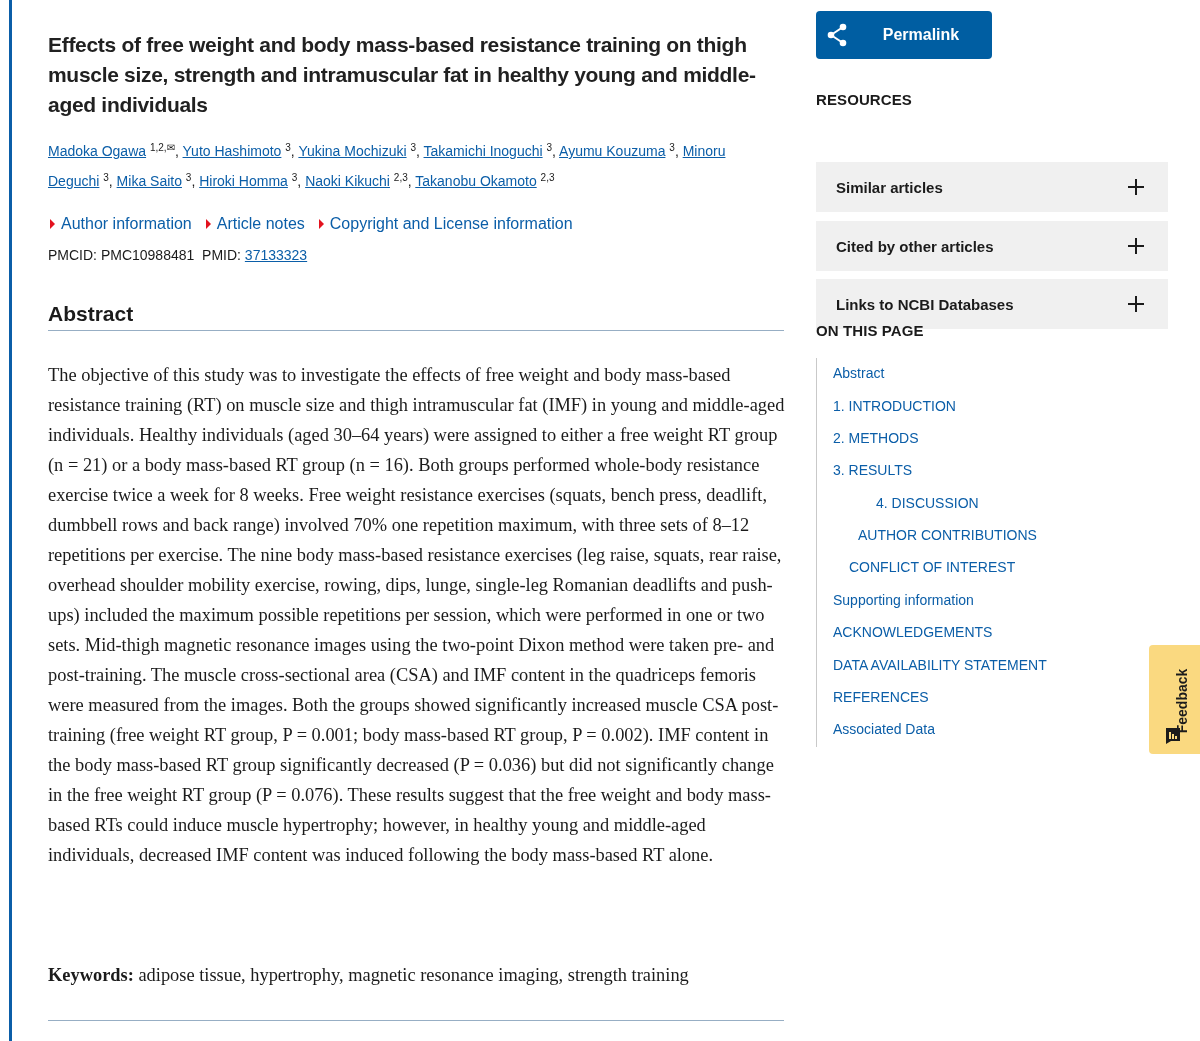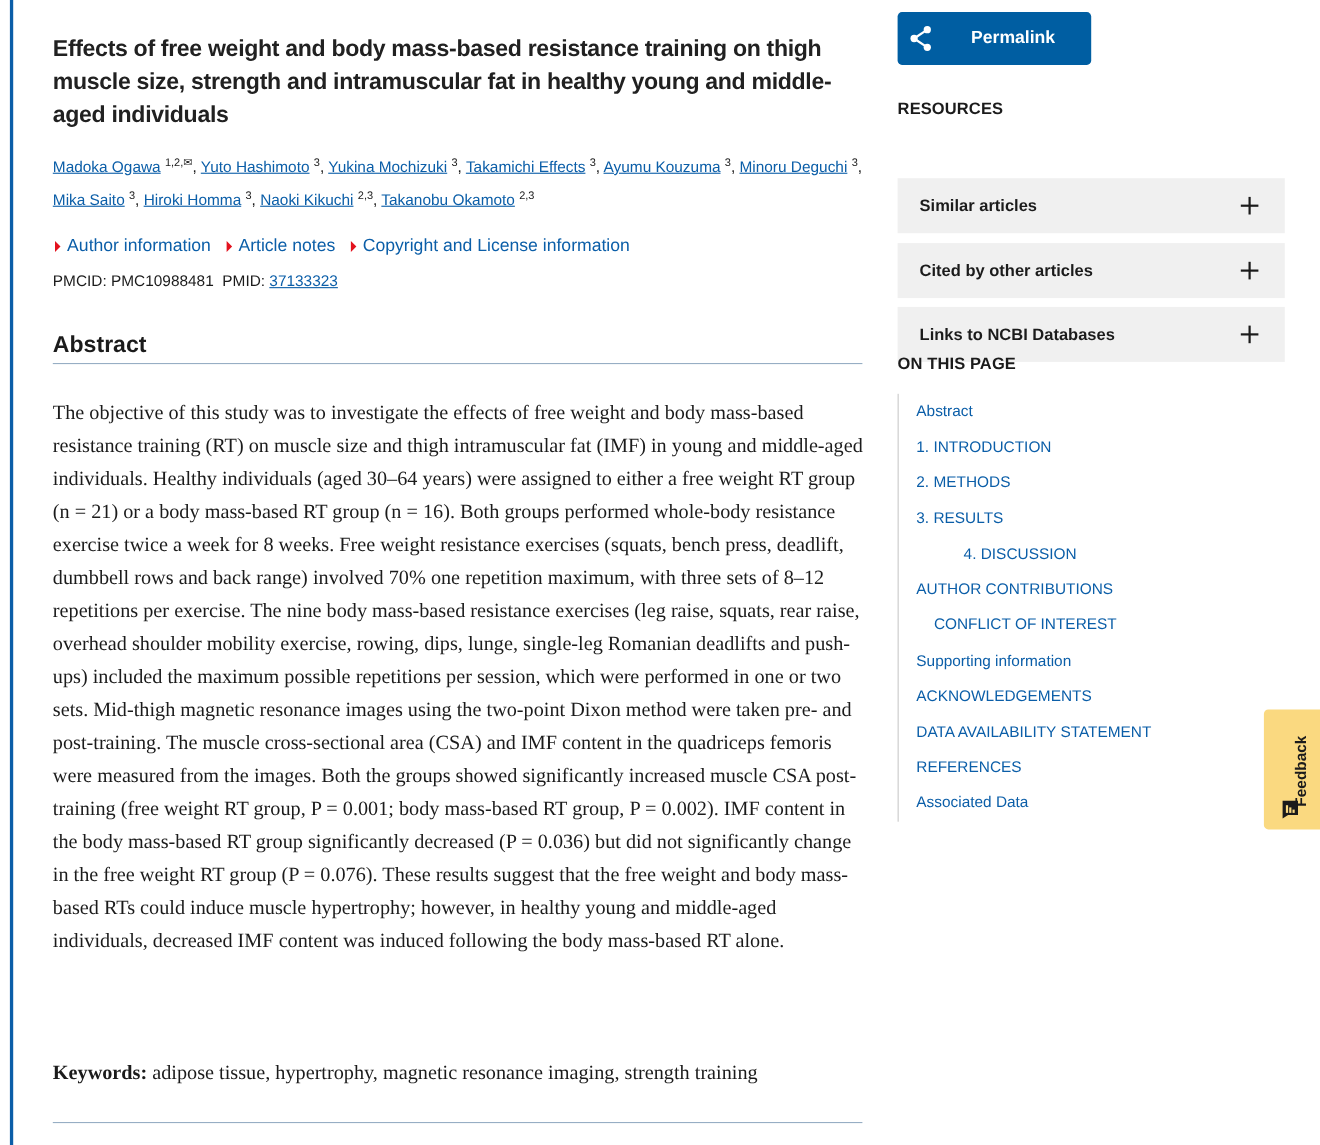--- a/index.html
+++ b/index.html
@@ -89,21 +89,21 @@
 
 <div class="left-rule"></div>
 
 <main class="main">
   <h1 class="title">Effects of free weight and body mass-based resistance training on thigh muscle size, strength and intramuscular fat in healthy young and middle-aged individuals</h1>
 
   <div class="authors">
     <a>Madoka Ogawa</a>&nbsp;<sup>1,2,✉</sup>, 
     <a>Yuto Hashimoto</a>&nbsp;<sup>3</sup>, 
     <a>Yukina Mochizuki</a>&nbsp;<sup>3</sup>, 
-    <a>Takamichi Effects</a>&nbsp;<sup>3</sup>, 
+    <a>Takamichi Inoguchi</a>&nbsp;<sup>3</sup>, 
     <a>Ayumu Kouzuma</a>&nbsp;<sup>3</sup>, 
     <a>Minoru Deguchi</a>&nbsp;<sup>3</sup>, 
     <a>Mika Saito</a>&nbsp;<sup>3</sup>, 
     <a>Hiroki Homma</a>&nbsp;<sup>3</sup>, 
     <a>Naoki Kikuchi</a>&nbsp;<sup>2,3</sup>, 
     <a>Takanobu Okamoto</a>&nbsp;<sup>2,3</sup>
   </div>
 
   <div class="accordions">
     <span class="acc-link">
@@ -163,21 +163,21 @@
   </div>
 
   <div class="section-label" style="top:322px;">ON THIS PAGE</div>
 
   <nav class="toc">
     <a class="toc-item" style="top:5px;">Abstract</a>
     <a class="toc-item" style="top:38px;">1. INTRODUCTION</a>
     <a class="toc-item" style="top:70px;text-align:right;">2. METHODS</a>
     <a class="toc-item" style="top:102px;">3. RESULTS</a>
     <a class="toc-item" style="top:135px;margin-left:43px;">4. DISCUSSION</a>
-    <a class="toc-item" style="top:167px;">AUTHOR CONTRIBUTIONS</a>
+    <a class="toc-item" style="top:167px;margin-left:25px;">AUTHOR CONTRIBUTIONS</a>
     <a class="toc-item" style="top:199px;margin-left:16px;">CONFLICT OF INTEREST</a>
     <a class="toc-item" style="top:232px;text-align:right;">Supporting information</a>
     <a class="toc-item" style="top:264px;">ACKNOWLEDGEMENTS</a>
     <a class="toc-item" style="top:297px;">DATA AVAILABILITY STATEMENT</a>
     <a class="toc-item" style="top:329px;">REFERENCES</a>
     <a class="toc-item" style="top:361px;">Associated Data</a>
   </nav>
 </aside>
 
 <div class="feedback">

